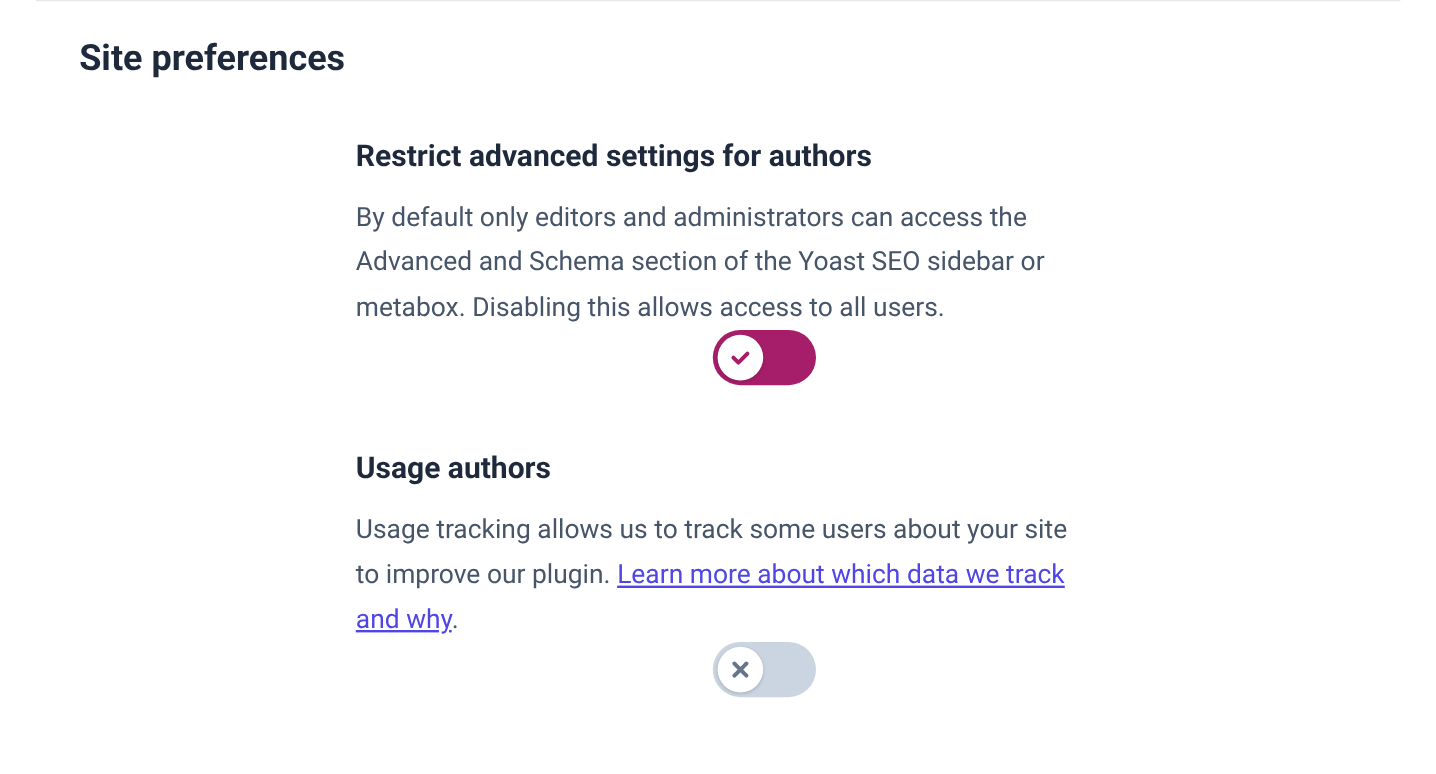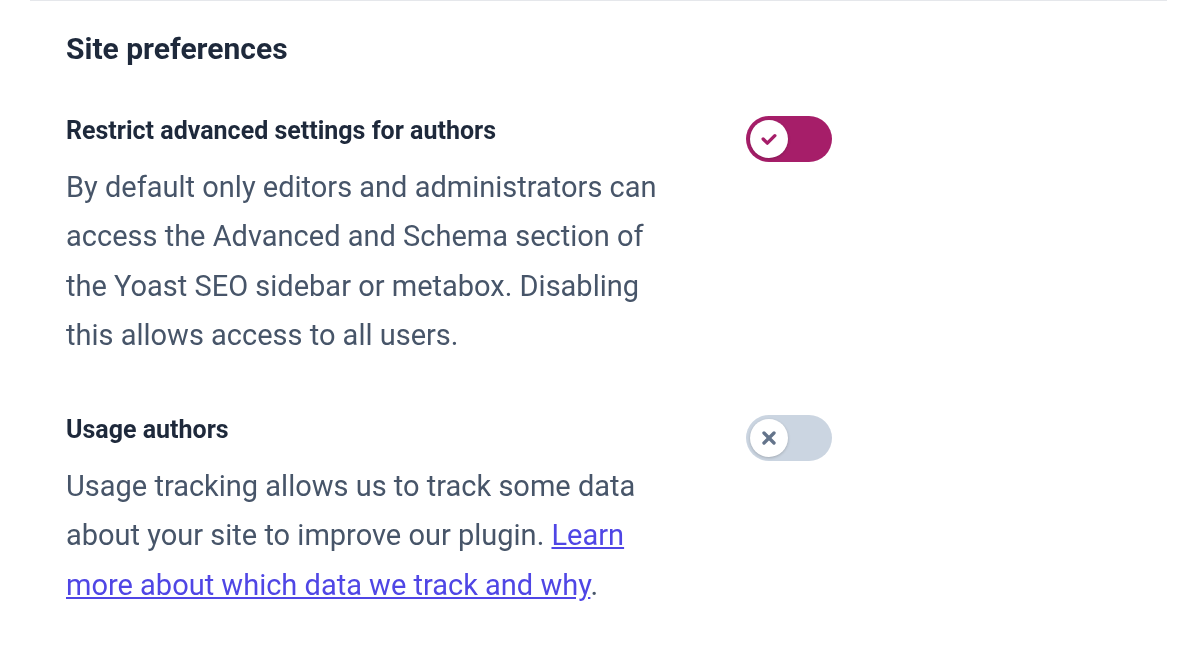--- a/index.html
+++ b/index.html
@@ -22,35 +22,36 @@
       margin-left: 36px;
     }
     .section-title {
       font-size: 30px;
       font-weight: 700;
       color: #1e293b;
       margin-bottom: 50px;
     }
     .setting-row {
       display: flex;
-      align-items: flex-start;
+      align-items: center;
       margin-bottom: 55px;
+      flex-direction: column;
     }
     .setting-content {
       width: 640px;
       padding-right: 30px;
     }
     .setting-label {
       font-size: 25px;
       font-weight: 700;
       color: #1e293b;
       margin-bottom: 18px;
     }
     .setting-description {
-      font-size: 29px;
+      font-size: 22px;
       line-height: 1.7;
       color: #475569;
       font-weight: 400;
     }
     .setting-description a {
       color: #4f46e5;
       text-decoration: underline;
     }
     .toggle-wrap {
       flex-shrink: 0;
@@ -114,21 +115,21 @@
           </svg>
         </div>
       </div>
     </div>
   </div>
 
   <div class="setting-row">
     <div class="setting-content">
       <div class="setting-label">Usage authors</div>
       <div class="setting-description">
-        <span>Usage tracking allows us to track some data about your site to improve our plugin. </span><a href="#">Learn more about which data we track and why</a><span>.</span>
+        <span>Usage tracking allows us to track some users about your site to improve our plugin. </span><a href="#">Learn more about which data we track and why</a><span>.</span>
       </div>
     </div>
     <div class="toggle-wrap">
       <div class="toggle toggle-off">
         <div class="toggle-knob">
           <svg viewBox="0 0 24 24" fill="none" stroke="#64748b" stroke-width="4" stroke-linecap="round" stroke-linejoin="round">
             <line x1="6" y1="6" x2="18" y2="18"></line>
             <line x1="18" y1="6" x2="6" y2="18"></line>
           </svg>
         </div>

